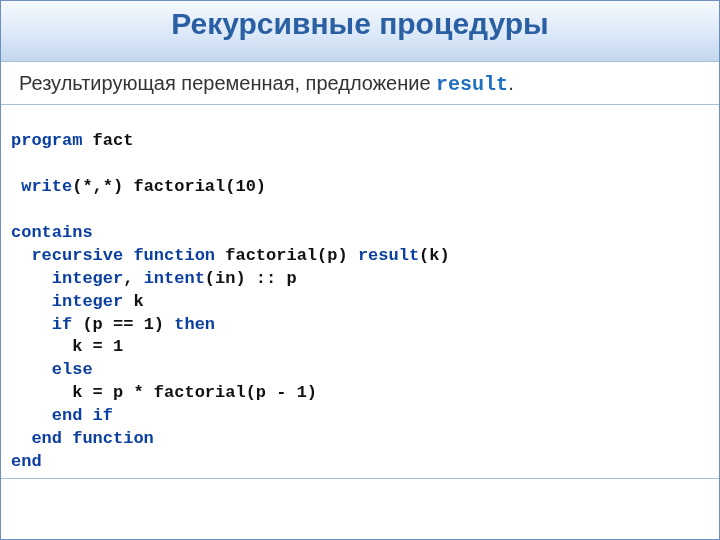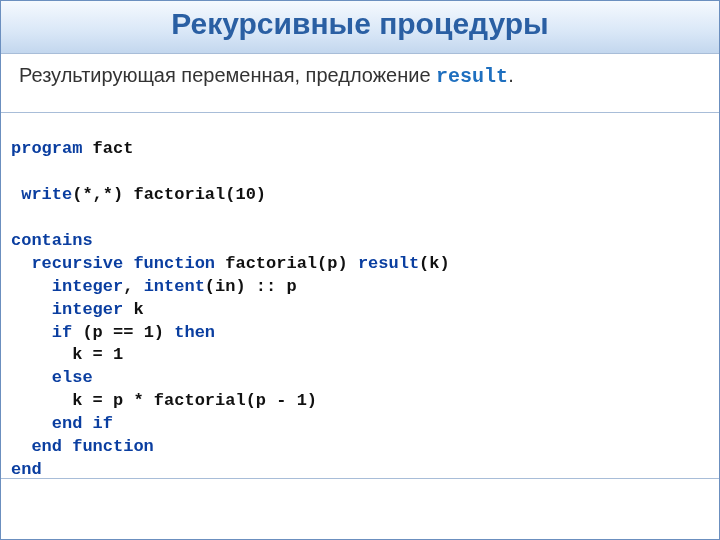--- a/index.html
+++ b/index.html
@@ -14,31 +14,31 @@
     width: 720px;
     height: 540px;
     border: 1px solid #6b8fbf;
     box-sizing: border-box;
     background: #ffffff;
     position: relative;
   }
   .header {
     background: linear-gradient(to bottom, #f5f9fe 0%, #d9e7f7 60%, #c3d7ee 100%);
     border-bottom: 1px solid #a8bdd8;
-    padding: 6px 0 12px 0;
+    padding: 6px 0 20px 0;
   }
   .title {
     color: #2a5fa3;
     font-size: 30px;
     font-weight: bold;
     text-align: center;
     margin: 0;
   }
   .subtitle-row {
-    padding: 10px 18px 24px 18px;
+    padding: 10px 18px 8px 18px;
     border-bottom: 1px solid #a8bdd8;
     font-size: 20px;
     color: #333333;
   }
   .subtitle-kw {
     font-family: "Courier New", monospace;
     color: #1e6fbf;
     font-weight: bold;
   }
   .code-area {

